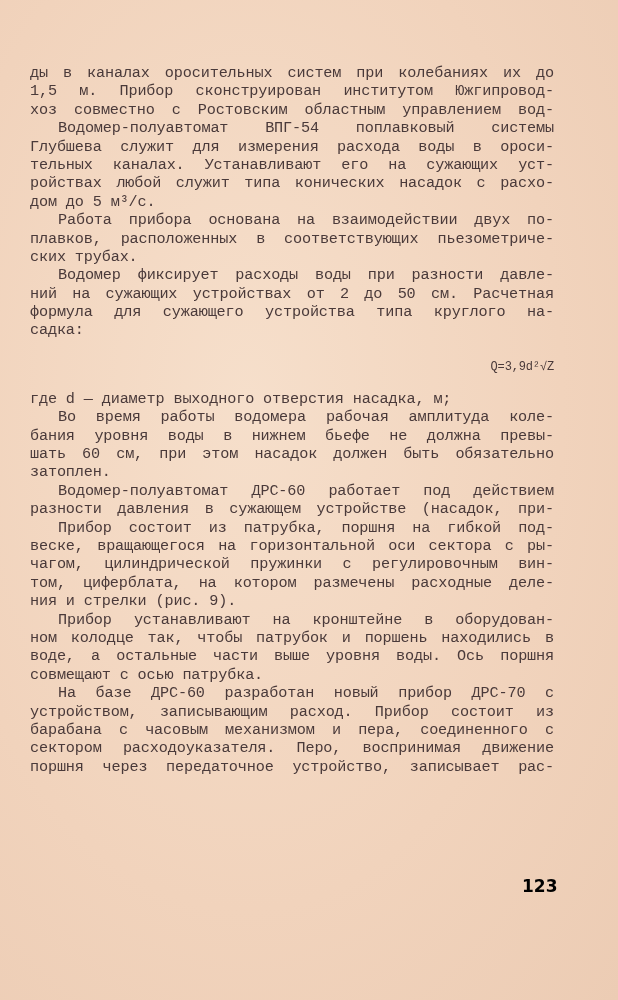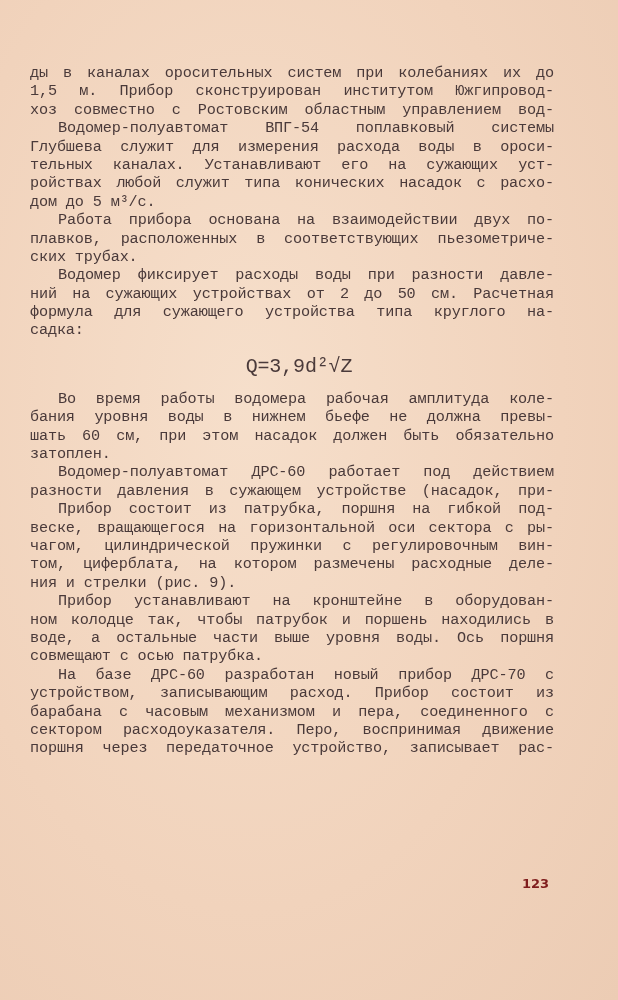--- a/index.html
+++ b/index.html
@@ -14,27 +14,27 @@
     font-family:Liberation Mono, monospace;
     font-size:15.2px; line-height:18.4px;
     color:#4a3a3a;
     letter-spacing:-0.15px;
   }
   .line { white-space:nowrap; height:18.4px; display:flex; justify-content:space-between; }
   .line.last { justify-content:flex-start; }
   .line.indent { padding-left:28px;text-align:right; }
   .line span.w { display:inline-block; }
   .formula {
-    text-align:center; height:46px; line-height:46px; margin-top:4px;
-    font-size:20px; padding-left:14px;
+    text-align:right; height:46px; line-height:46px; margin-top:4px;
+    font-size:12px; padding-left:14px;
   }
   .pagenum {
     position:absolute; left:522px; top:876px;
-    font-family:"DejaVu Sans", sans-serif; font-weight:bold; font-size:13px;
-    color:#7f1d1d;
+    font-family:"DejaVu Sans", sans-serif; font-weight:bold; font-size:17px;
+    color:#000000;
   }
 </style>
 </head>
 <body>
 
 <div class="page">
   <div id="block-before">
       <div>
         <div class="line">
           <span class="w">ды</span>
@@ -151,20 +151,23 @@
           <span class="w">устройства</span>
           <span class="w">типа</span>
           <span class="w">круглого</span>
           <span class="w">на-</span>
         </div>
         <div class="line last">садка:</div>
       </div>
     </div>
   <div class="formula">Q=3,9d²√Z</div>
   <div id="block-after">
+      <div>
+        <div class="line last">где d — диаметр выходного отверстия насадка, м;</div>
+      </div>
       <div>
         <div class="line indent">
           <span class="w">Во</span>
           <span class="w">время</span>
           <span class="w">работы</span>
           <span class="w">водомера</span>
           <span class="w">рабочая</span>
           <span class="w">амплитуда</span>
           <span class="w">коле-</span>
         </div>

